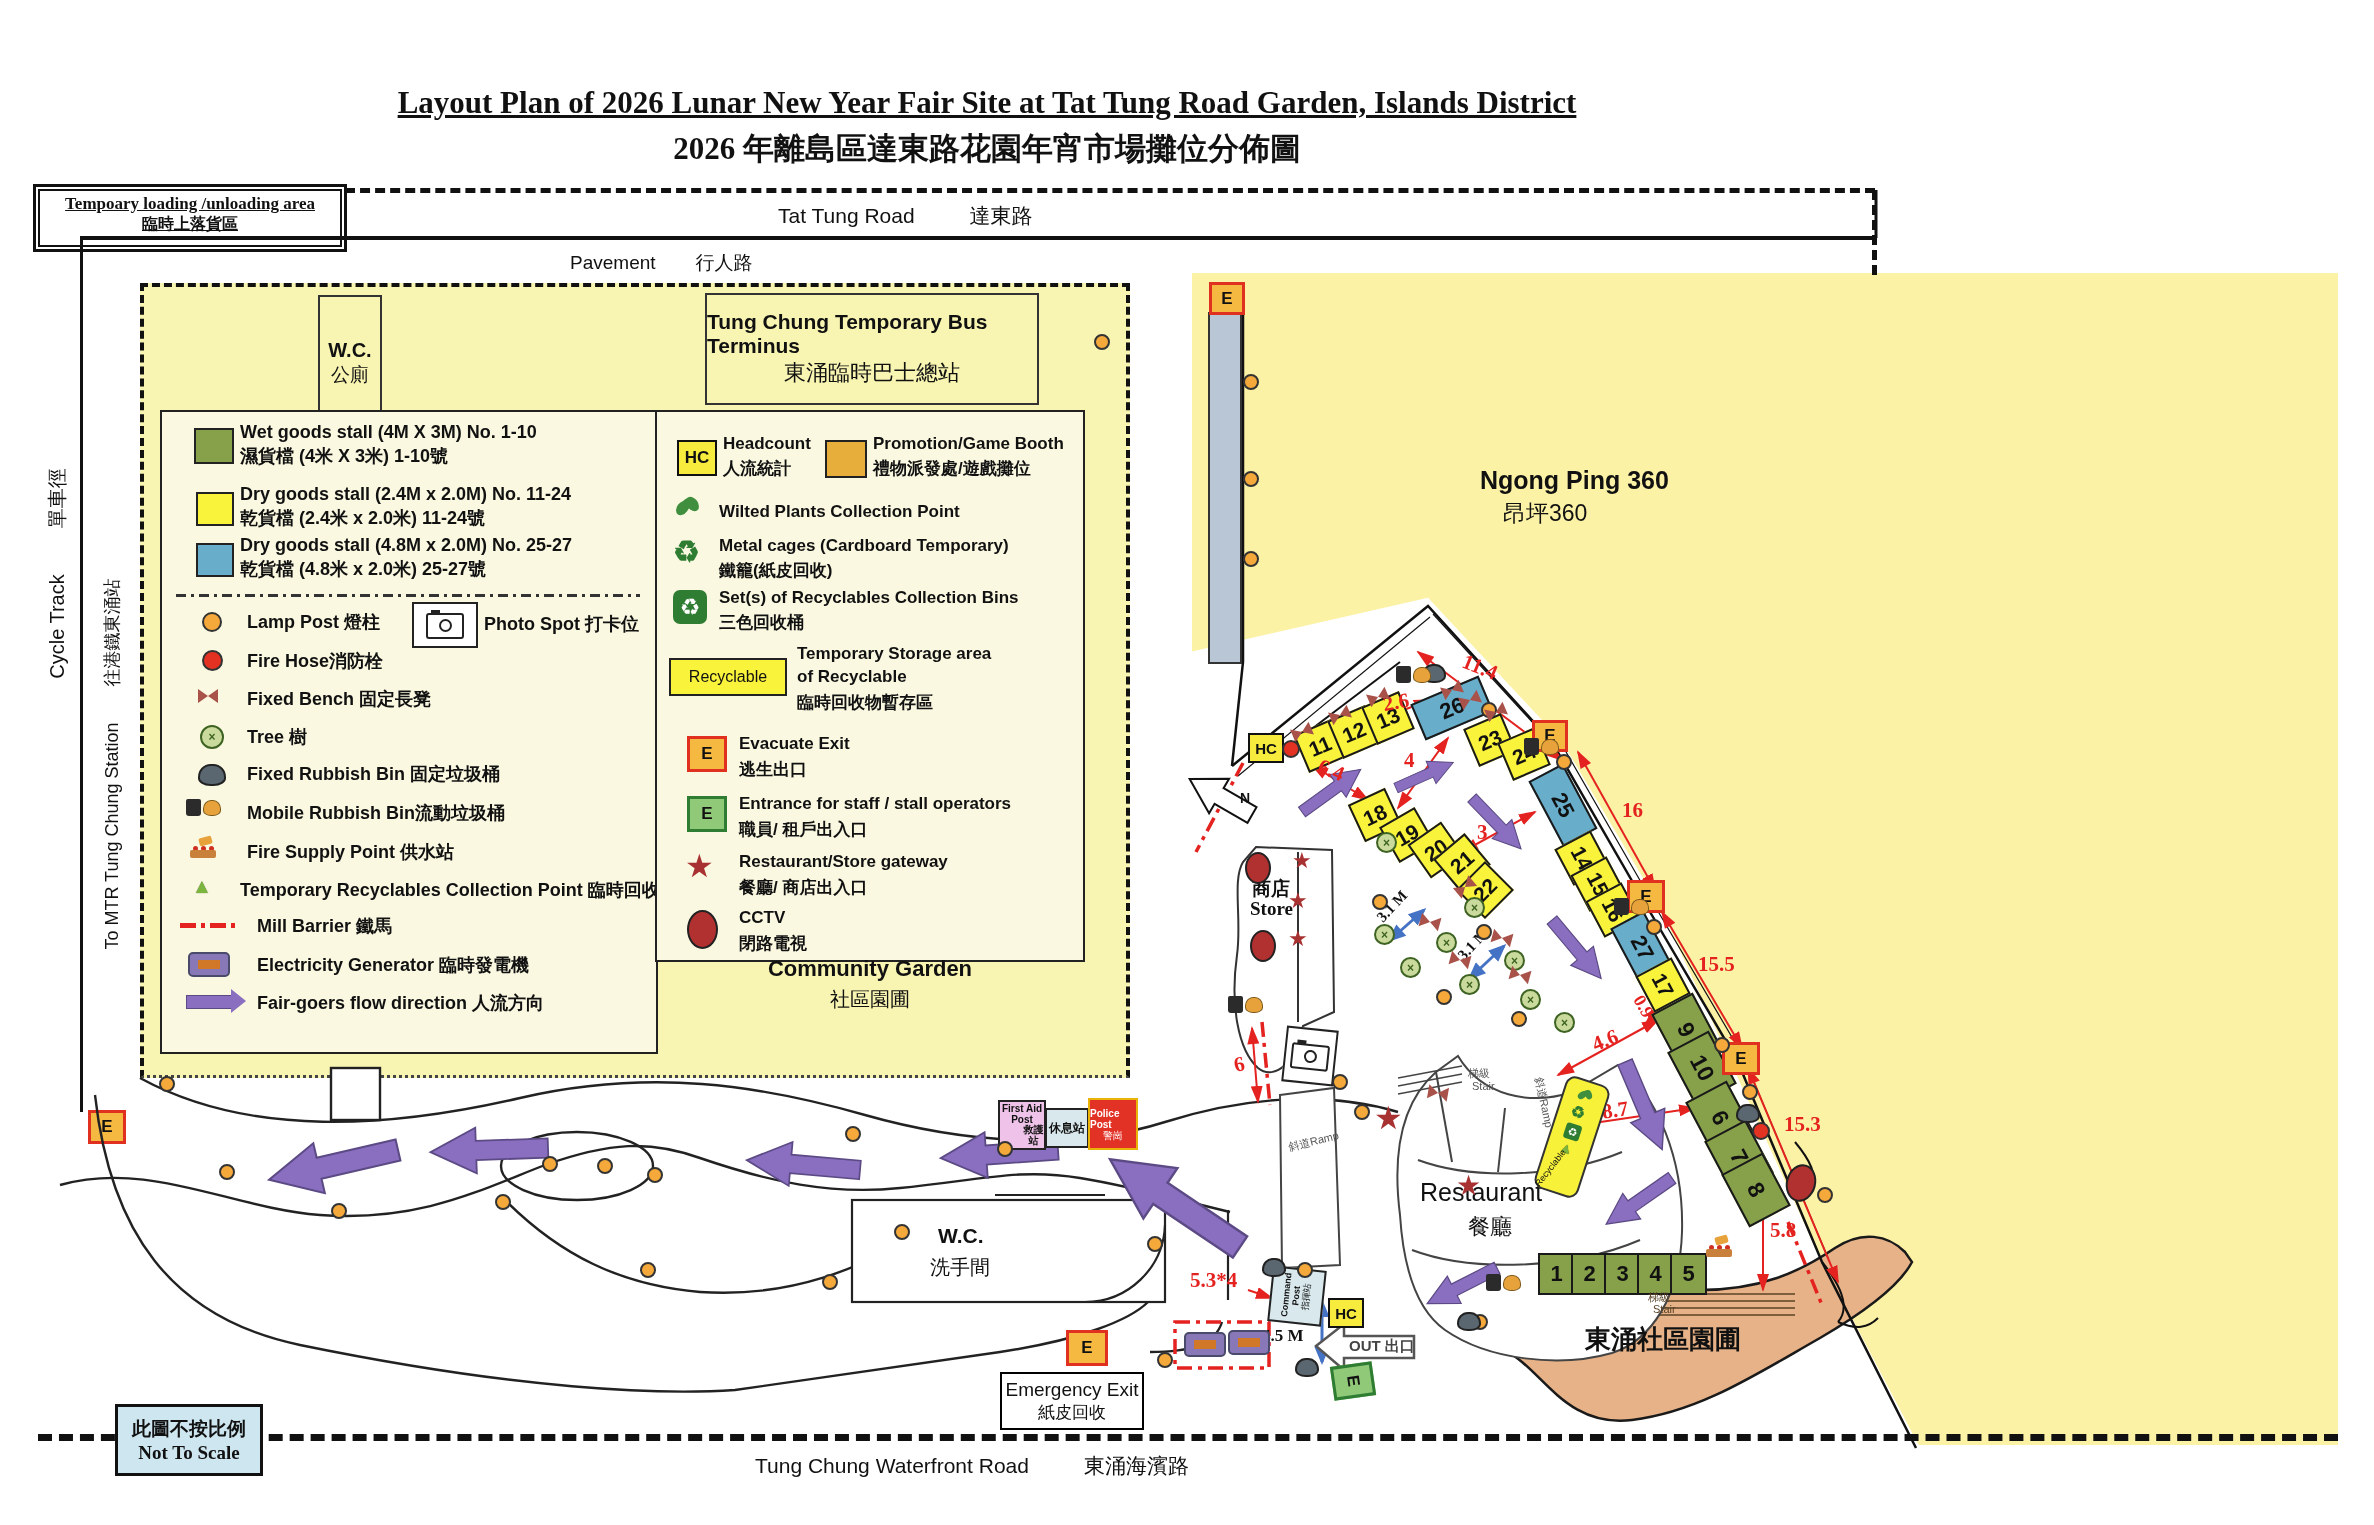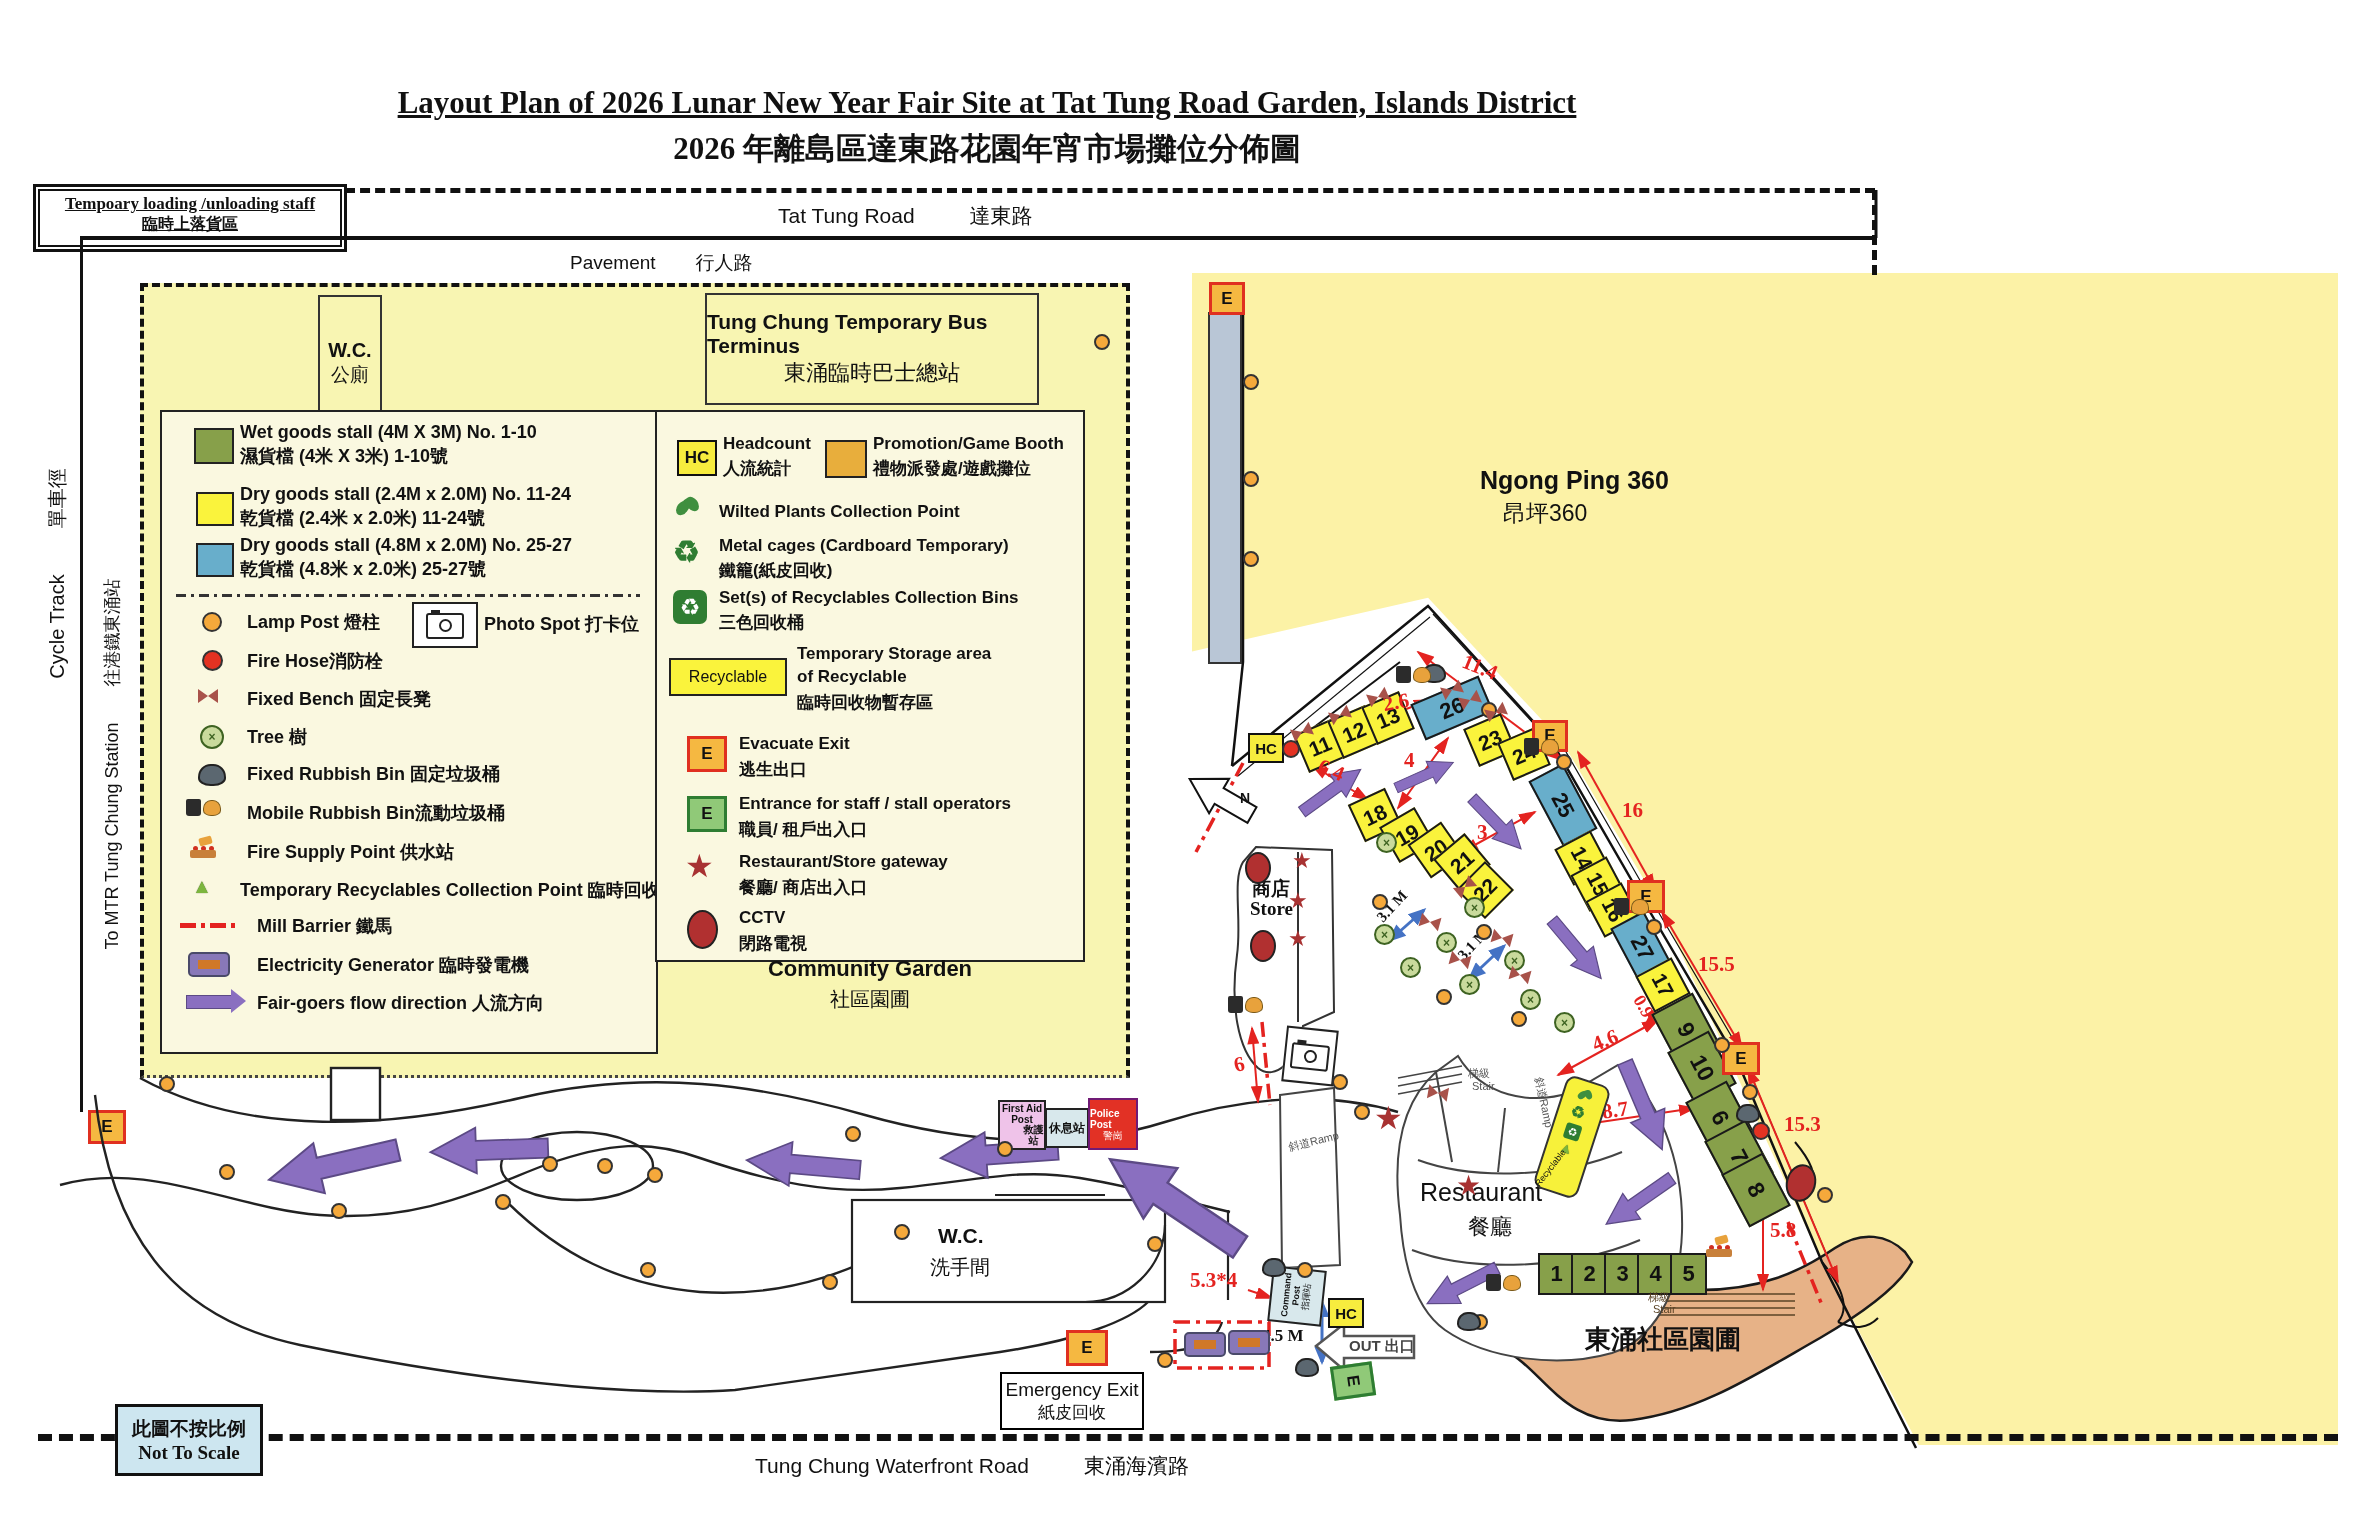--- a/index.html
+++ b/index.html
@@ -78,21 +78,21 @@
 
 <div id="plan">
 
   <div class="ngong"></div>
   <div class="fairarea"></div>
 
   <div class="lbl serif b" style="left:287px;top:85px;width:1400px;text-align:center;font-size:31px;text-decoration:underline;white-space:normal;">Layout Plan of 2026 Lunar New Year Fair Site at Tat Tung Road Garden, Islands District</div>
   <div class="lbl serif b" style="left:287px;top:128px;width:1400px;text-align:center;font-size:31px;white-space:normal;">2026 年離島區達東路花園年宵市場攤位分佈圖</div>
 
   <div class="abs" style="left:38px;top:189px;width:300px;height:54px;border:2px solid #111;outline:3px solid #111;outline-offset:2px;background:#fff;text-align:center;">
-    <div class="serif b" style="font-size:17px;text-decoration:underline;margin-top:3px;">Tempoary loading /unloading staff</div>
+    <div class="serif b" style="font-size:17px;text-decoration:underline;margin-top:3px;">Tempoary loading /unloading area</div>
     <div class="serif b" style="font-size:16px;text-decoration:underline;">臨時上落貨區</div>
   </div>
   <div class="dashline" style="left:345px;top:188px;width:1530px;"></div>
   <div class="abs" style="left:1872px;top:190px;height:85px;border-left:5px dashed #111;"></div>
   <div class="lbl" style="left:778px;top:202px;font-size:21px;">
     <span>Tat Tung Road</span><span style="display:inline-block;width:55px;"></span><span>達東路</span>
   </div>
   <div class="abs" style="left:80px;top:236px;width:1796px;height:4px;background:#111;"></div>
   <div class="lbl" style="left:570px;top:250px;font-size:19px;">
     <span>Pavement</span><span style="display:inline-block;width:40px;"></span><span>行人路</span>
@@ -460,21 +460,21 @@
   <div class="lbl" style="left:1288px;top:1134px;font-size:11px;color:#555;transform:rotate(-14deg);">斜道Ramp</div>
   <div class="lbl b" style="left:1240px;top:790px;font-size:14px;">N</div>
 
   <div class="abs ctr" style="left:998px;top:1100px;width:44px;height:46px;background:#EFC3E9;border:2px solid #222;flex-direction:column;line-height:1.05;text-align:center;">
     <div style="font-size:10px;font-weight:bold;white-space:normal;">First Aid Post</div>
     <div style="font-size:10px;font-weight:bold;margin-left:23px;">救護站</div>
   </div>
   <div class="abs ctr" style="left:1045px;top:1108px;width:40px;height:36px;background:#D8E8EC;border:2px solid #222;font-size:12px;font-weight:bold;">
     <span>休息站</span>
   </div>
-  <div class="abs ctr" style="left:1088px;top:1098px;width:46px;height:48px;background:#E23125;border:2px solid #701a75;flex-direction:column;color:#fff;line-height:1.1;">
+  <div class="abs ctr" style="left:1088px;top:1098px;width:46px;height:48px;background:#E23125;border:2px solid #eab308;flex-direction:column;color:#fff;line-height:1.1;">
     <div style="font-size:10px;font-weight:bold;">Police Post</div>
     <div style="font-size:10px;">警崗</div>
   </div>
   <div class="abs ctr" style="left:1270px;top:1268px;width:50px;height:52px;background:#D8E8EC;border:2px solid #222;transform:rotate(6deg);">
     <div style="transform:rotate(-90deg);text-align:center;line-height:1.1;">
       <div style="font-size:9px;font-weight:bold;">Command Post</div>
       <div style="font-size:9px;">指揮站</div>
     </div>
   </div>
   <div class="abs ctr" style="left:1000px;top:1372px;width:140px;height:54px;background:#fff;border:2px solid #000000;flex-direction:column;">

